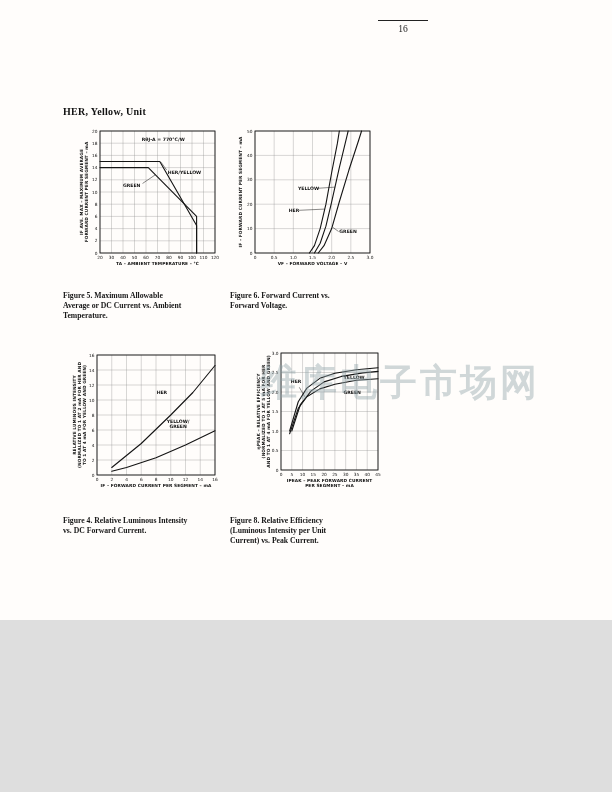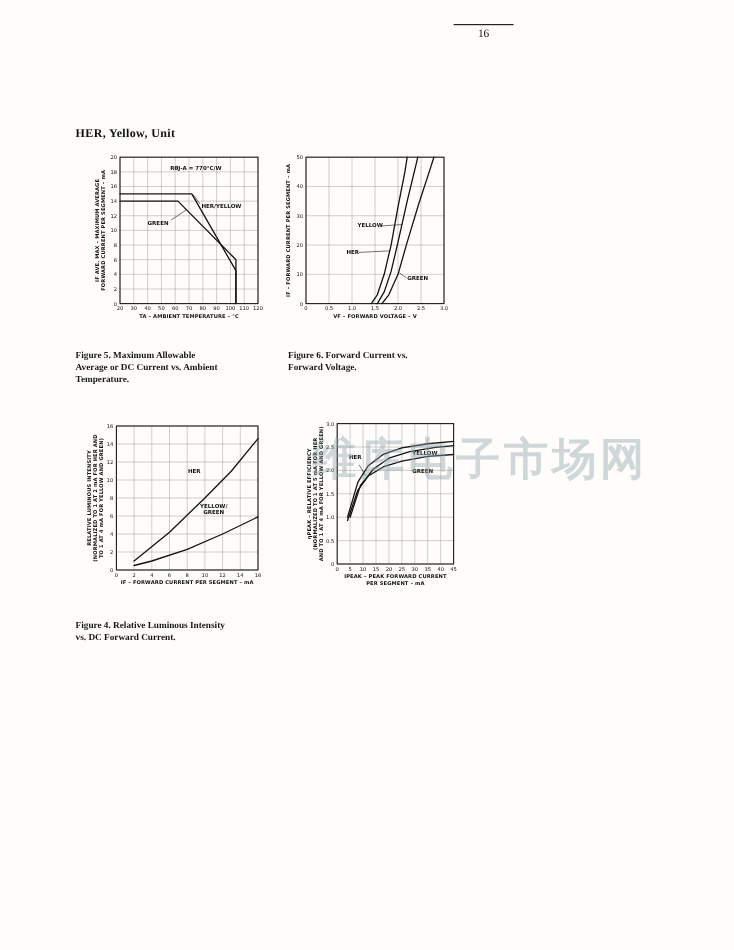--- a/index.html
+++ b/index.html
@@ -1,17 +1,17 @@
 <!DOCTYPE html>
 <html><head>
 <meta charset="utf-8">
 <style>
   html,body{margin:0;padding:0;background:#dedede;}
   .page{
-    position:relative;width:612px;height:792px;margin:0 auto;background:#fffdfb;
+    position:relative;width:612px;height:620px;margin:0 auto;background:#fffdfb;
     font-family:"Liberation Serif",serif;overflow:hidden;box-shadow:0 0 6px rgba(0,0,0,.35);
   }
   .pageno{
     position:absolute;left:378px;top:20px;width:50px;border-top:1.3px solid #222;
     text-align:center;font:400 9.5px "Liberation Serif",serif;color:#1a1a1a;padding-top:3px;
   }
   .heading{
     position:absolute;left:63px;top:106px;margin:0;
     font:700 10px "Liberation Serif",serif;color:#111;letter-spacing:.3px;
   }
@@ -141,21 +141,21 @@
         <text x="102.33333333333334" y="108.48" text-anchor="start" class="slabel"><tspan x="102.33333333333334" dy="0">GREEN</tspan></text>
         <text x="75.5" y="140" text-anchor="middle" class="alabel">VF – FORWARD VOLTAGE – V</text>
         <text x="4.5" y="67" text-anchor="middle" transform="rotate(-90 4.5 67)" class="alabel">IF – FORWARD CURRENT PER SEGMENT – mA</text>
       </svg>
     </div>
 
   <div class="caption" style="left:63px;top:291px;width:165px;">Figure 5. Maximum Allowable
 Average or DC Current vs. Ambient
 Temperature.</div>
 
-  <div class="caption" style="left:240px;top:291px;width:165px;">Figure 6. Forward Current vs.
+  <div class="caption" style="left:230px;top:291px;width:165px;">Figure 6. Forward Current vs.
 Forward Voltage.</div>
 
   <div class="chart" id="chart-fig7" style="left:71px;top:349px;width:152px;height:143px;">
       <svg width="152" height="143" viewBox="0 0 152 143">
         <line x1="26" y1="6" x2="26" y2="126" stroke="#8d8d8d" stroke-width="0.35"></line>
         <line x1="40.75" y1="6" x2="40.75" y2="126" stroke="#8d8d8d" stroke-width="0.35"></line>
         <line x1="55.5" y1="6" x2="55.5" y2="126" stroke="#8d8d8d" stroke-width="0.35"></line>
         <line x1="70.25" y1="6" x2="70.25" y2="126" stroke="#8d8d8d" stroke-width="0.35"></line>
         <line x1="85" y1="6" x2="85" y2="126" stroke="#8d8d8d" stroke-width="0.35"></line>
         <line x1="99.75" y1="6" x2="99.75" y2="126" stroke="#8d8d8d" stroke-width="0.35"></line>
@@ -251,14 +251,17 @@
         <text x="9.5" y="64.5" text-anchor="middle" transform="rotate(-90 9.5 64.5)" class="alabel">(NORMALIZED TO 1 AT 5 mA FOR HER</text>
         <text x="14.5" y="64.5" text-anchor="middle" transform="rotate(-90 14.5 64.5)" class="alabel">AND TO 1 AT 4 mA FOR YELLOW AND GREEN)</text>
       </svg>
     </div>
 
   <div class="watermark">维库电子市场网</div>
 
   <div class="caption" style="left:63px;top:516px;width:175px;">Figure 4. Relative Luminous Intensity
 vs. DC Forward Current.</div>
 
+  <div class="caption" style="left:230px;top:516px;width:175px;">Figure 8. Relative Efficiency
+(Luminous Intensity per Unit
+Current) vs. Peak Current.</div>
 
 </div>
 
 </body></html>

